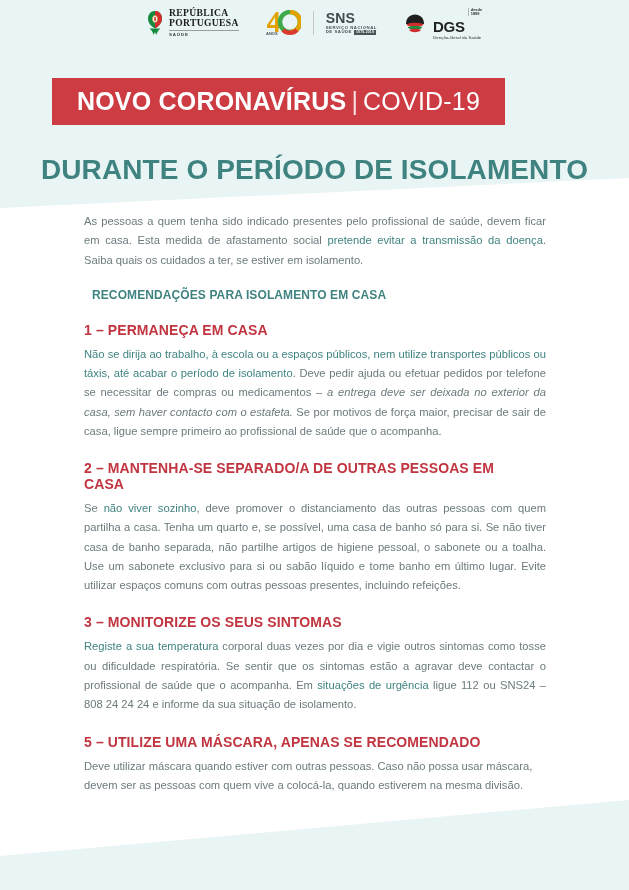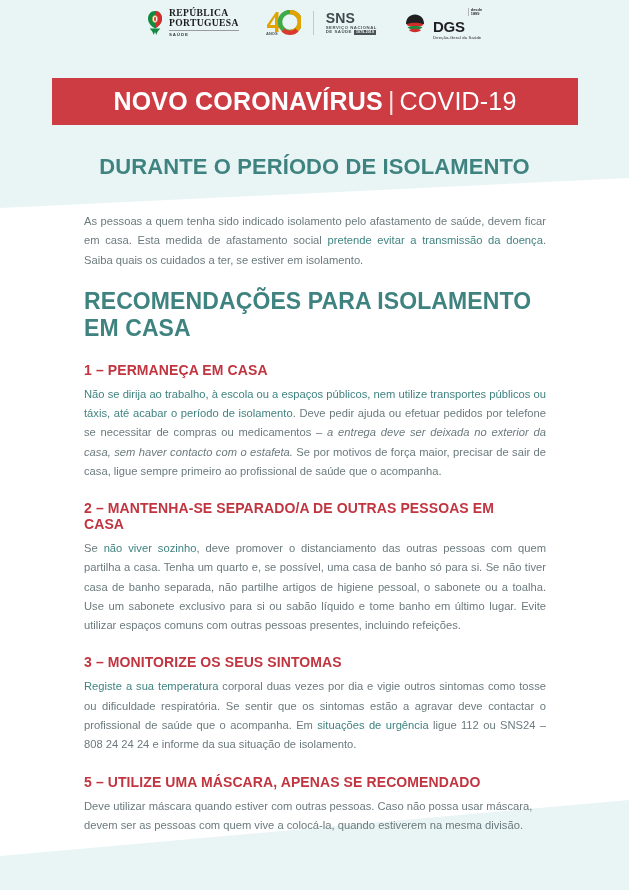--- a/index.html
+++ b/index.html
@@ -133,21 +133,21 @@
     color: #2a2a2a;
     letter-spacing: 0.15px;
     margin-top: 1px;
   }
 
   
   .banner {
     position: absolute;
     left: 52px;
     top: 78px;
-    width: 526px;
+    width: 453px;
     height: 47px;
     background: #cd3b43;
     display: flex;
     align-items: center;
     justify-content: center;
   }
   .banner-title {
     font-size: 25px;
     letter-spacing: 0.2px;
     color: #ffffff;
@@ -157,21 +157,21 @@
   .banner-title .pipe { font-weight: normal; opacity: 0.85; padding: 0 5px; }
   .banner-title .light { font-weight: normal; }
 
   
   .subtitle {
     position: absolute;
     top: 154px;
     left: 0;
     width: 629px;
     text-align: center;
-    font-size: 22px;
+    font-size: 28px;
     font-weight: bold;
     letter-spacing: 0.1px;
     color: #3f8380;
   }
 
   
   .content {
     position: absolute;
     top: 212px;
     left: 84px;
@@ -186,22 +186,22 @@
     text-align: justify;
   }
   p.body.last { margin-bottom: 0; }
   p.body.nojust { text-align: left; }
 
   .t-bold-teal { font-weight: normal; color: #3f8380; }
   .t-teal { color: #3f8380; }
   .t-italic { font-style: italic; }
 
   h2.section-head {
-    margin: 18px 0 9px 0;
-    font-size: 23px;
+    margin: 18px 0 9px 8px;
+    font-size: 12px;
     font-weight: bold;
     color: #3f8380;
     letter-spacing: 0.1px;
   }
   h3.item-head {
     margin: 19px 16px 7px 0;
     font-size: 14px;
     font-weight: bold;
     color: #c13540;
     letter-spacing: 0.1px;
@@ -282,21 +282,21 @@
   <div class="banner">
     <div class="banner-title">
       <span class="strong">NOVO CORONAVÍRUS</span><span class="pipe">|</span><span class="light">COVID-19</span>
     </div>
   </div>
 
   <div class="subtitle">DURANTE O PERÍODO DE ISOLAMENTO</div>
 
   <div class="content">
 
-    <p class="body"><span>As pessoas a quem tenha sido indicado isolamento pelo afastamento de saúde, devem ficar em casa. Esta medida de afastamento social </span><span class="t-bold-teal">pretende evitar a transmissão da doença</span><span>. Saiba quais os cuidados a ter, se estiver em isolamento.</span></p>
+    <p class="body"><span>As pessoas a quem tenha sido indicado presentes pelo profissional de saúde, devem ficar em casa. Esta medida de afastamento social </span><span class="t-bold-teal">pretende evitar a transmissão da doença</span><span>. Saiba quais os cuidados a ter, se estiver em isolamento.</span></p>
 
     <h2 class="section-head">RECOMENDAÇÕES PARA ISOLAMENTO EM CASA</h2>
 
     <h3 class="item-head first">1 – PERMANEÇA EM CASA</h3>
     <p class="body"><span class="t-bold-teal">Não se dirija ao trabalho, à escola ou a espaços públicos, nem utilize transportes públicos ou táxis, até acabar o período de isolamento</span><span>. Deve pedir ajuda ou efetuar pedidos por telefone se necessitar de compras ou medicamentos – </span><span class="t-italic">a entrega deve ser deixada no exterior da casa, sem haver contacto com o estafeta.</span><span> Se por motivos de força maior, precisar de sair de casa, ligue sempre primeiro ao profissional de saúde que o acompanha.</span></p>
 
     <h3 class="item-head">2 – MANTENHA-SE SEPARADO/A DE OUTRAS PESSOAS EM CASA</h3>
     <p class="body"><span>Se </span><span class="t-teal">não viver sozinho</span><span>, deve promover o distanciamento das outras pessoas com quem partilha a casa. Tenha um quarto e, se possível, uma casa de banho só para si. Se não tiver casa de banho separada, não partilhe artigos de higiene pessoal, o sabonete ou a toalha. Use um sabonete exclusivo para si ou sabão líquido e tome banho em último lugar. Evite utilizar espaços comuns com outras pessoas presentes, incluindo refeições.</span></p>
 
     <h3 class="item-head">3 – MONITORIZE OS SEUS SINTOMAS</h3>

